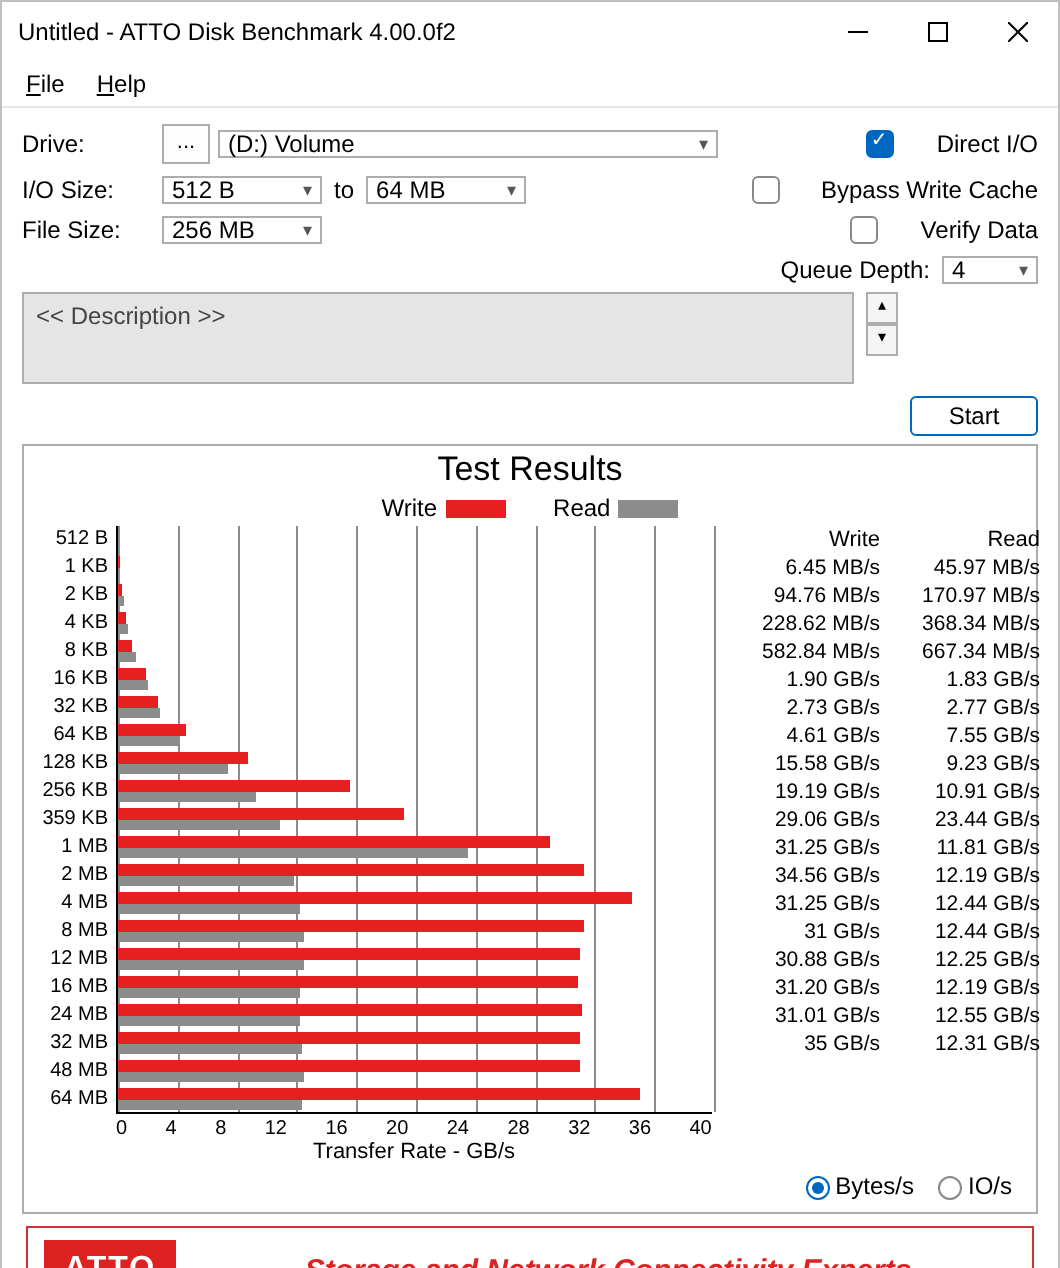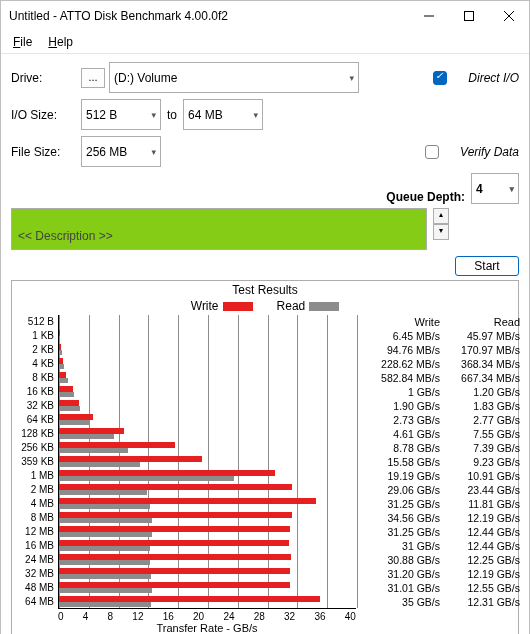--- a/index.html
+++ b/index.html
@@ -8,35 +8,35 @@
   .titlebar { display: flex; align-items: center; height: 30px; padding: 0 0 0 8px; }
   .title { flex: 1; font-size: 12px; color: #000; }
   .winbtn { width: 40px; height: 30px; display: flex; align-items: center; justify-content: center; }
   .menubar { display: flex; gap: 4px; padding: 2px 6px; font-size: 12px; border-bottom: 1px solid #e5e5e5; }
   .menuitem { padding: 2px 6px; }
   .menuitem u { text-decoration: underline; }
   .body { padding: 8px 10px 6px; }
   .row { display: flex; align-items: center; margin-bottom: 6px; font-size: 12px; }
   .lbl { width: 70px; }
   .dots { width: 24px; height: 20px; border: 1px solid #adadad; background: #fdfdfd; text-align: center; line-height: 16px; font-size: 11px; margin-right: 4px; }
-  .combo { height: 31px; border: 1px solid #adadad; background: #fff; display: flex; align-items: center; justify-content: space-between; padding: 0 4px; font-size: 12px; }
+  .combo { height: 14px; border: 1px solid #adadad; background: #fff; display: flex; align-items: center; justify-content: space-between; padding: 0 4px; font-size: 12px; }
   .combo .chev { font-size: 9px; color: #555; }
-  .checks { margin-left: auto; display: flex; align-items: center; gap: 21px; font-style: italic; }
+  .checks { margin-left: auto; display: flex; align-items: center; gap: 21px; }
   .cb { width: 14px; height: 14px; border: 1px solid #888; border-radius: 3px; position: relative; }
   .cb.on { background: #0067c0; border-color: #0067c0; }
   .cb.on::after { content: "✓"; position: absolute; color: #fff; font-size: 10px; left: 1px; top: -2px; }
-  .qd-row { display: flex; justify-content: flex-end; align-items: flex-end; font-size: 12px; gap: 6px; margin-bottom: 4px; font-weight: bold; }
+  .qd-row { display: flex; justify-content: flex-end; align-items: flex-end; font-size: 12px; gap: 6px; margin-bottom: 4px; }
   .desc-row { display: flex; align-items: flex-start; gap: 6px; margin-bottom: 6px; }
-  .desc { flex: 1; height: 36px; border: 1px solid #adadad; background: #84cc16; font-size: 12px; padding: 20px 6px; color: #444; position: relative; }
+  .desc { flex: 1; height: 46px; border: 1px solid #adadad; background: #e5e5e5; font-size: 12px; padding: 4px 6px; color: #444; position: relative; }
   .spin { width: 16px; display: flex; flex-direction: column; }
   .spinb { height: 16px; border: 1px solid #adadad; background: #f5f5f5; font-size: 8px; text-align: center; line-height: 12px; }
   .startbtn { width: 64px; height: 20px; border: 1px solid #0067c0; border-radius: 3px; background: #fff; color: #000; font-size: 12px; text-align: center; line-height: 18px; margin-left: 8px; }
   .start-row { display: flex; justify-content: flex-end; margin-bottom: 4px; }
   .results { border: 1px solid #adadad; background: #fff; padding: 2px 4px 6px; }
-  .res-title { text-align: center; font-size: 12px; margin-bottom: 2px; }
+  .res-title { text-align: center; font-size: 17px; margin-bottom: 2px; }
   .legend { display: flex; gap: 24px; justify-content: center; align-items: center; font-size: 12px; margin-bottom: 2px; }
   .swatch { display: inline-block; width: 30px; height: 9px; vertical-align: middle; margin-left: 4px; }
   .sw-w { background: #e62020; }
   .sw-r { background: #8c8c8c; }
   .chart-wrap { display: flex; }
   .chart-left { position: relative; }
   .ylabels { position: absolute; left: 0; top: 0; width: 40px; font-size: 10px; text-align: right; }
   .ylabels div { height: 14px; line-height: 14px; padding-right: 2px; }
   .plot { margin-left: 42px; width: 298px; position: relative; border-left: 1px solid #000; border-bottom: 1px solid #000; }
   .grid { position: absolute; inset: 0; }
@@ -107,20 +107,24 @@
     <div class="row">
       <div class="lbl">I/O Size:</div>
       <div class="combo" style="width:80px">
           <span>512 B</span>
           <span class="chev">▾</span>
         </div>
       <div style="padding:0 6px">to</div>
       <div class="combo" style="width:80px">
           <span>64 MB</span>
           <span class="chev">▾</span>
+        </div>
+      <div class="checks">
+          <span class="cb"></span>
+          <span>Bypass Write Cache</span>
         </div>
     </div>
     <div class="row">
       <div class="lbl">File Size:</div>
       <div class="combo" style="width:80px">
           <span>256 MB</span>
           <span class="chev">▾</span>
         </div>
       <div class="checks">
           <span class="cb"></span>
@@ -309,38 +313,30 @@
               </div>
               <div class="nrow">
                 <div class="col-w">228.62 MB/s</div>
                 <div class="col-r">368.34 MB/s</div>
               </div>
               <div class="nrow">
                 <div class="col-w">582.84 MB/s</div>
                 <div class="col-r">667.34 MB/s</div>
               </div>
               <div class="nrow">
-                <div class="col-w">1 GB/s</div>
-                <div class="col-r">1.20 GB/s</div>
-              </div>
-              <div class="nrow">
                 <div class="col-w">1.90 GB/s</div>
                 <div class="col-r">1.83 GB/s</div>
               </div>
               <div class="nrow">
                 <div class="col-w">2.73 GB/s</div>
                 <div class="col-r">2.77 GB/s</div>
               </div>
               <div class="nrow">
                 <div class="col-w">4.61 GB/s</div>
                 <div class="col-r">7.55 GB/s</div>
-              </div>
-              <div class="nrow">
-                <div class="col-w">8.78 GB/s</div>
-                <div class="col-r">7.39 GB/s</div>
               </div>
               <div class="nrow">
                 <div class="col-w">15.58 GB/s</div>
                 <div class="col-r">9.23 GB/s</div>
               </div>
               <div class="nrow">
                 <div class="col-w">19.19 GB/s</div>
                 <div class="col-r">10.91 GB/s</div>
               </div>
               <div class="nrow">

